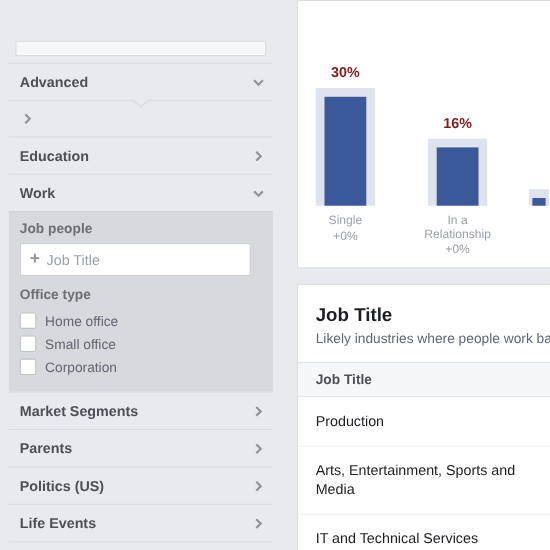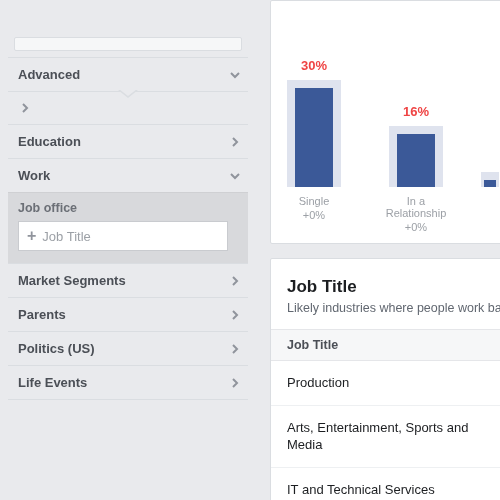--- a/index.html
+++ b/index.html
@@ -172,21 +172,21 @@
     width: 38px;
     background: #3b5998;
   }
   .bar-val {
     position: absolute;
     top: -22px;
     left: 50%;
     transform: translateX(-50%);
     font-size: 13px;
     font-weight: 700;
-    color: #ef4444;
+    color: #7f1d1d;
   }
   .cat-row {
     display: flex;
     gap: 28px;
     margin-top: 8px;
     padding-left: 0;
   }
   .cat-col {
     width: 74px;
     text-align: center;
@@ -264,24 +264,39 @@
   <div class="accordion-item">
     <div class="accordion-header">
       <span class="label">Work</span>
       <span class="chev">
           <svg viewBox="0 0 10 10">
             <polyline points="1,3 5,7 9,3"></polyline>
           </svg>
         </span>
     </div>
     <div class="work-panel">
-      <div class="panel-label">Job office</div>
+      <div class="panel-label">Job people</div>
       <div class="jt-input">
         <span class="plus">+</span>
         <input type="text" placeholder="Job Title" style="">
+      </div>
+      <div class="office-group">
+        <div class="panel-label">Office type</div>
+        <div class="cb-row">
+          <span class="cb"></span>
+          <span class="cb-label">Home office</span>
+        </div>
+        <div class="cb-row">
+          <span class="cb"></span>
+          <span class="cb-label">Small office</span>
+        </div>
+        <div class="cb-row">
+          <span class="cb"></span>
+          <span class="cb-label">Corporation</span>
+        </div>
       </div>
     </div>
   </div>
 
   <div class="accordion-item">
     <div class="accordion-header">
       <span class="label">Market Segments</span>
       <span class="chev">
           <svg viewBox="0 0 10 10">
             <polyline points="3,1 7,5 3,9"></polyline>

